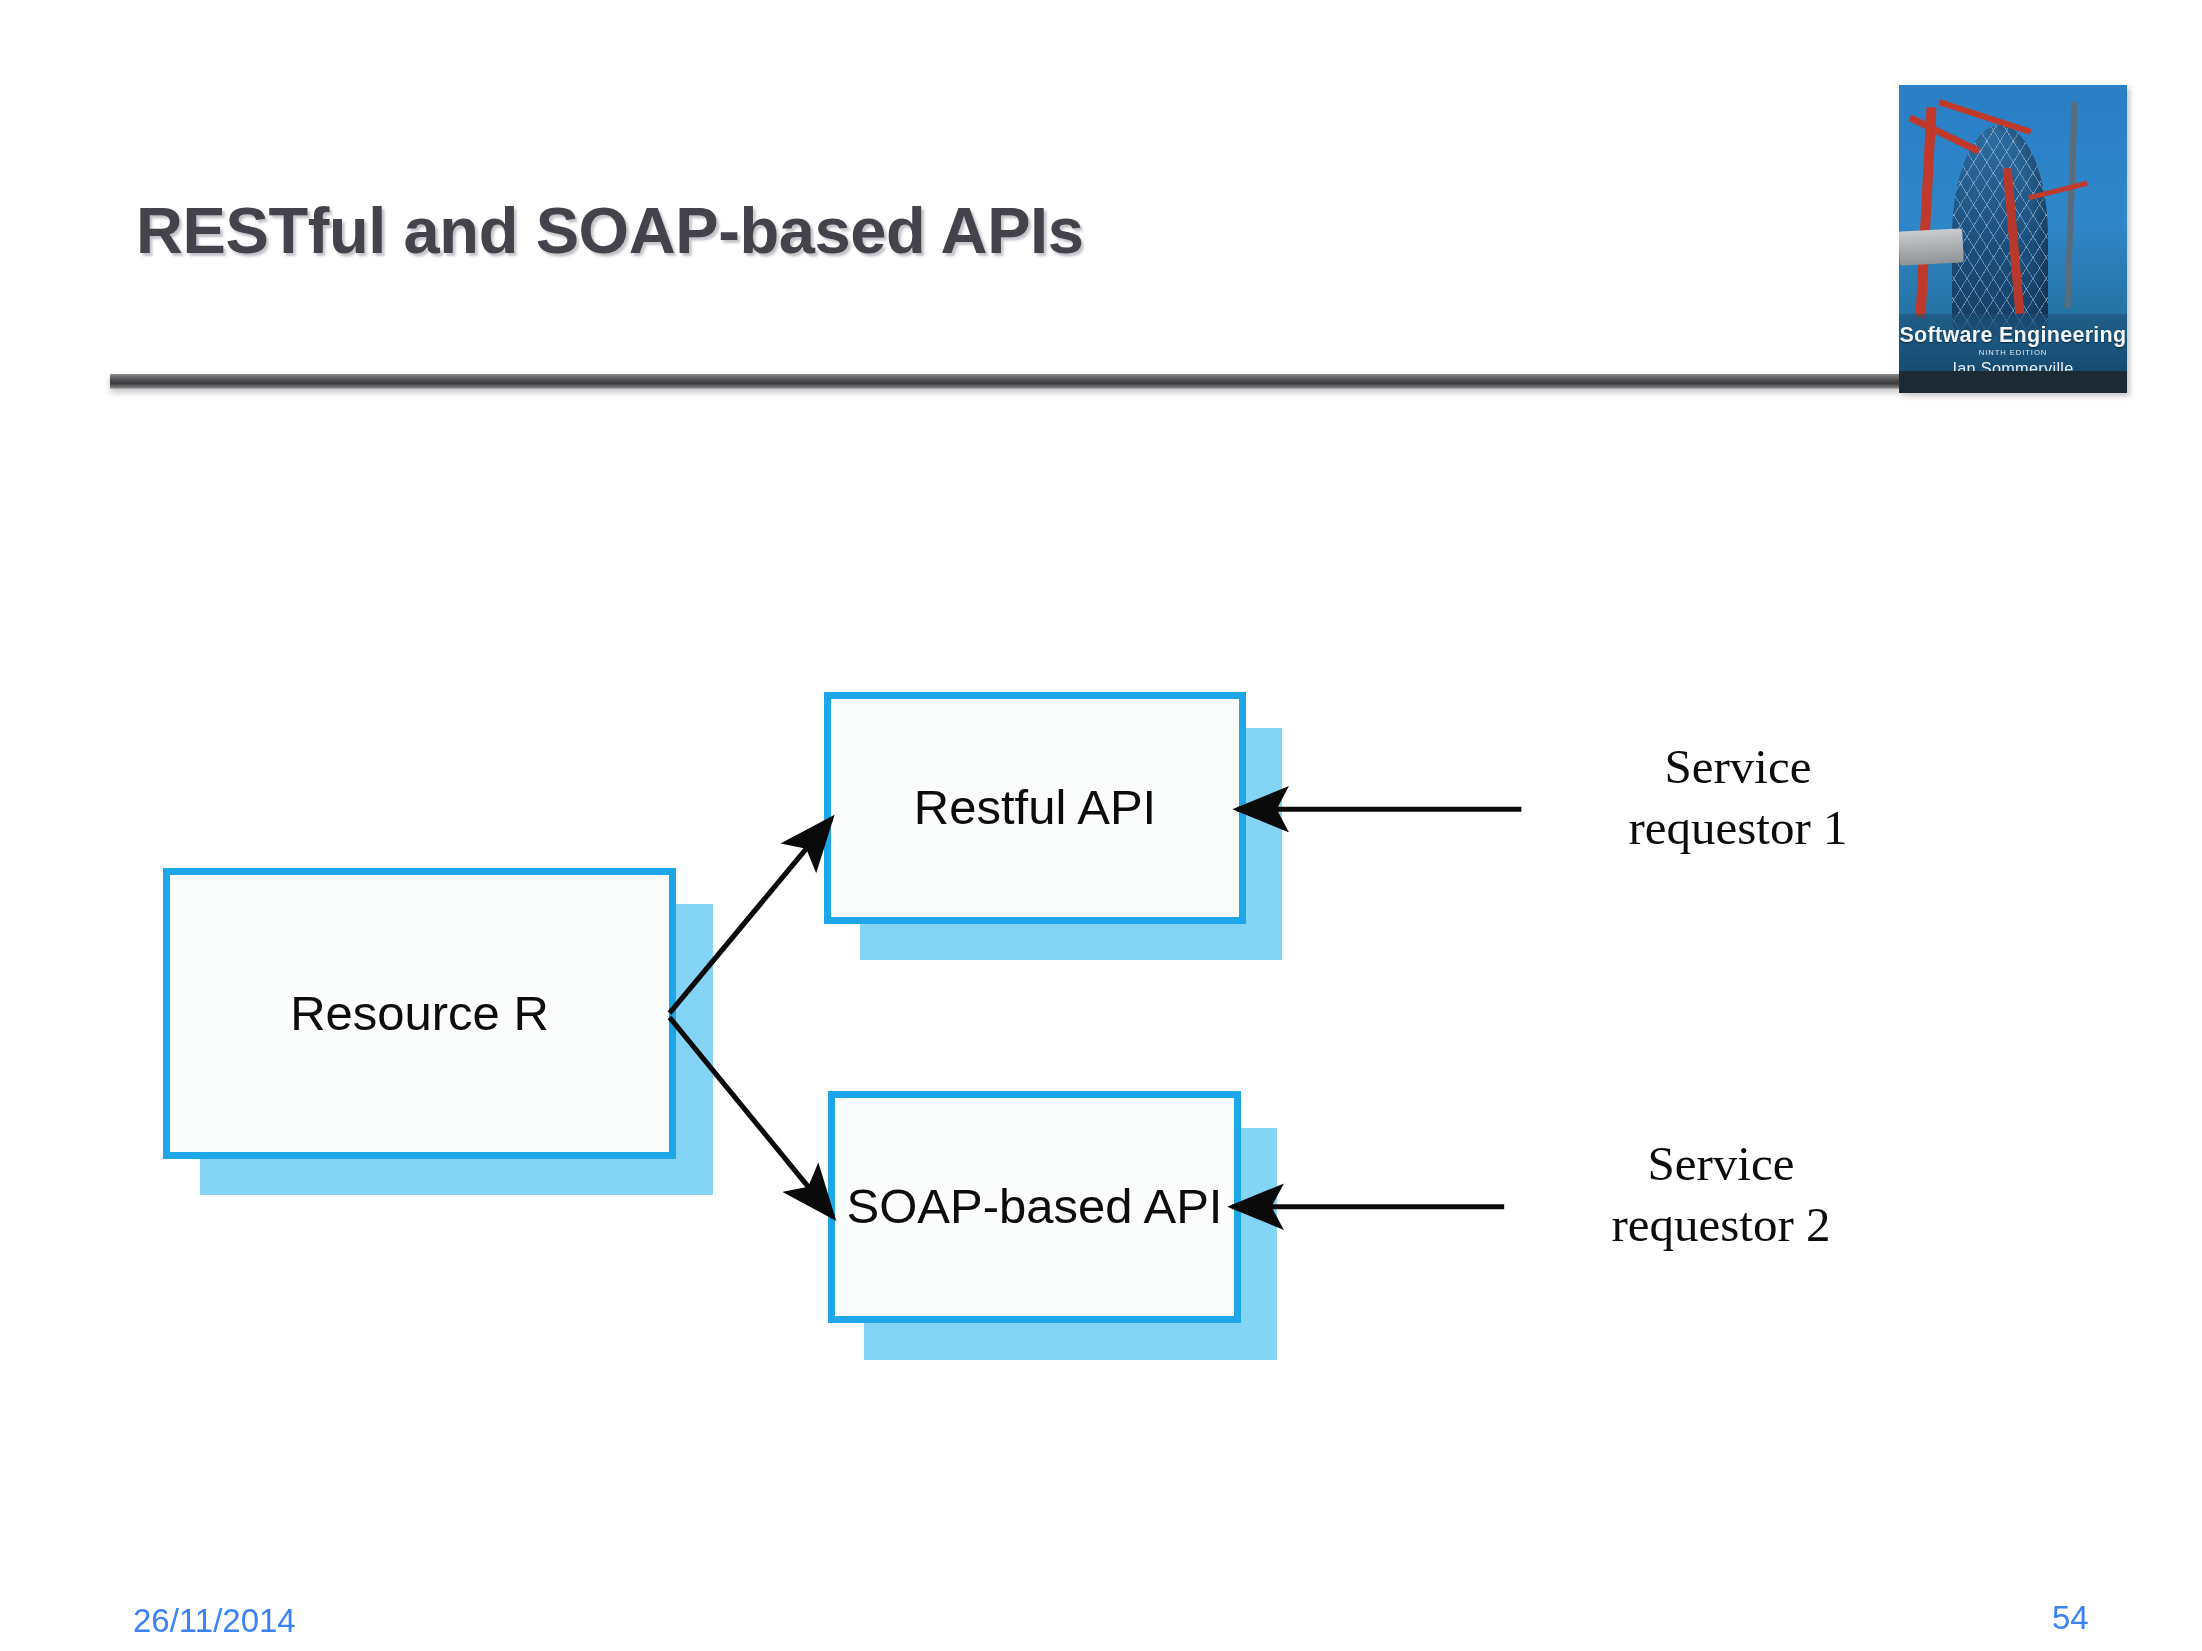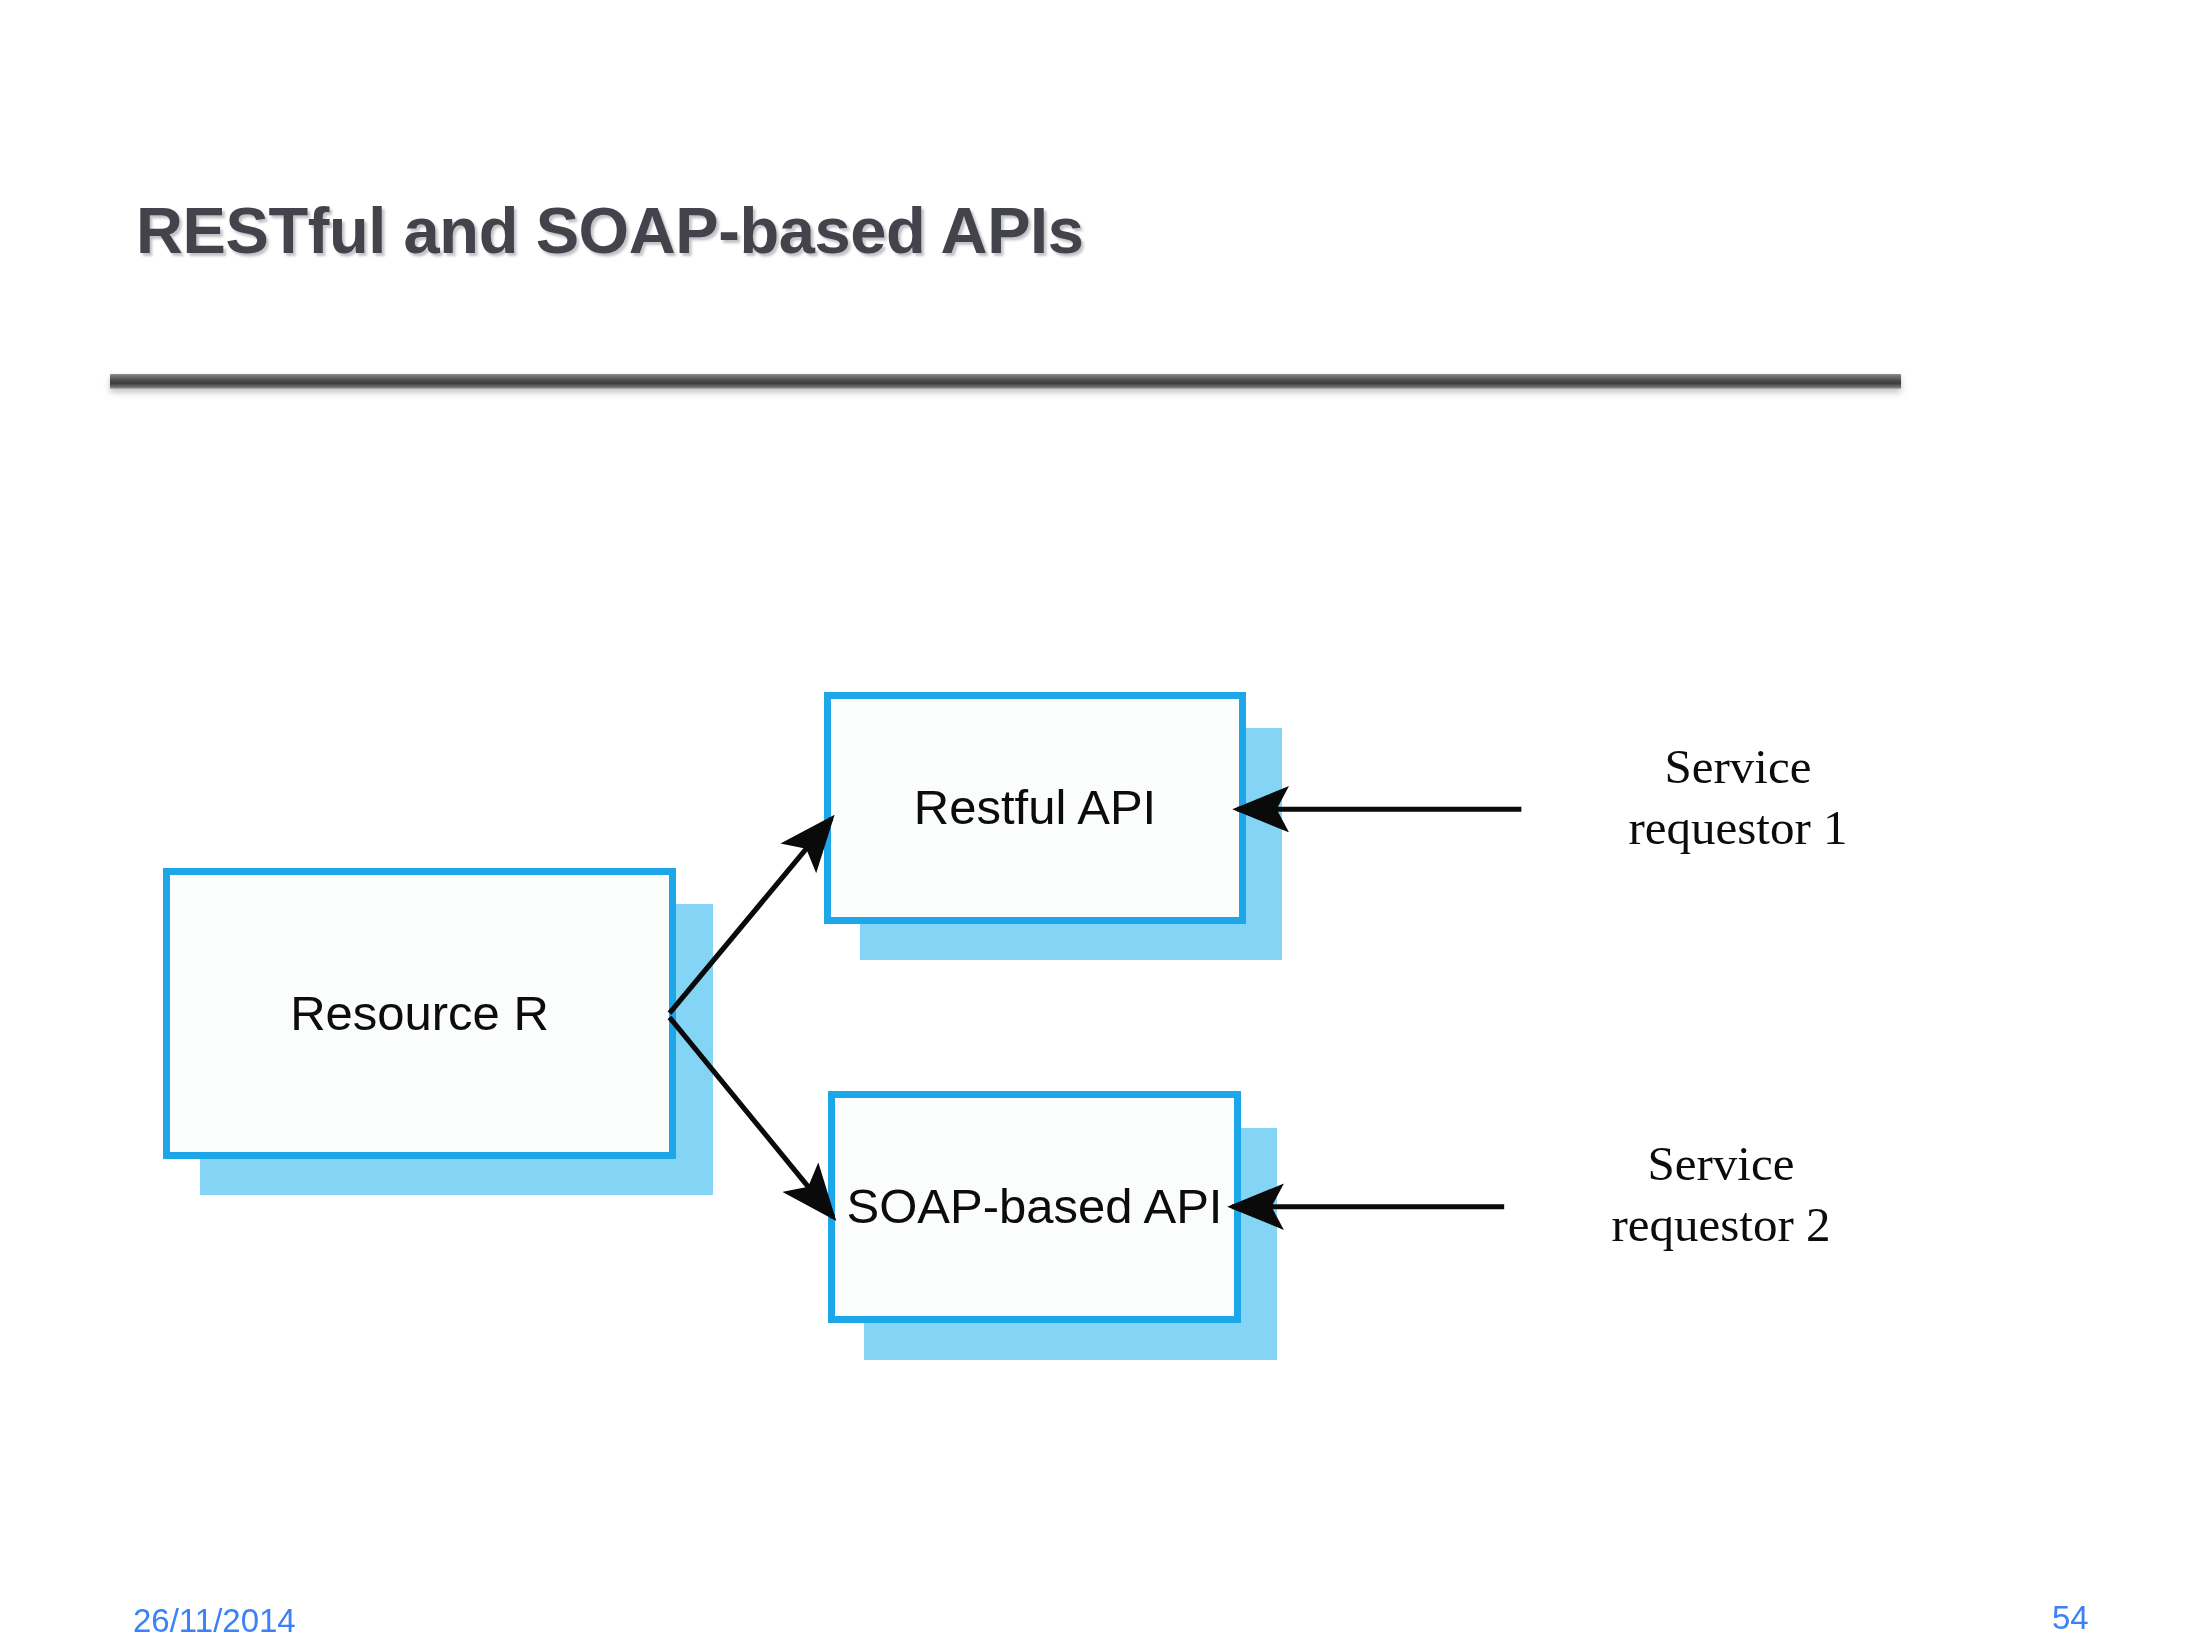--- a/index.html
+++ b/index.html
@@ -232,20 +232,38 @@
 </style>
 </head>
 <body>
 
 <div id="slide">
 
   <div id="slide-title">RESTful and SOAP-based APIs</div>
 
   <div id="title-rule"></div>
 
+  <div id="book-cover">
+    <div class="cover-sky"></div>
+    <div class="cover-gherkin">
+      <div class="cover-mesh"></div>
+    </div>
+    <div class="cover-crane crane-e"></div>
+    <div class="cover-crane crane-a"></div>
+    <div class="cover-crane crane-b"></div>
+    <div class="cover-crane crane-c"></div>
+    <div class="cover-crane crane-d"></div>
+    <div class="cover-crane crane-f"></div>
+    <div class="cover-greybar"></div>
+    <div class="cover-ground"></div>
+    <div class="cover-title">Software Engineering</div>
+    <div class="cover-edition">NINTH EDITION</div>
+    <div class="cover-author">Ian Sommerville</div>
+    <div class="cover-bottombar"></div>
+  </div>
 
   <div class="node-shadow" id="shadow-resource"></div>
   <div class="node-shadow" id="shadow-restful"></div>
   <div class="node-shadow" id="shadow-soap"></div>
 
   <div class="node" id="node-restful">Restful API</div>
 
   <div class="node" id="node-resource">Resource
 R</div>
 

